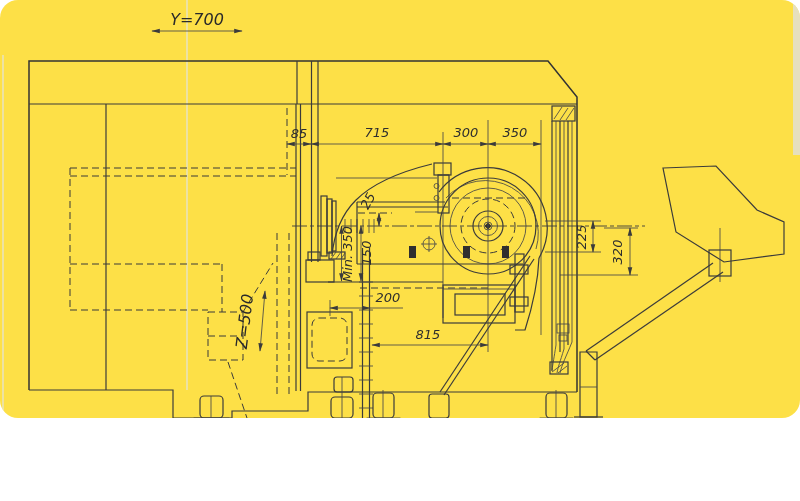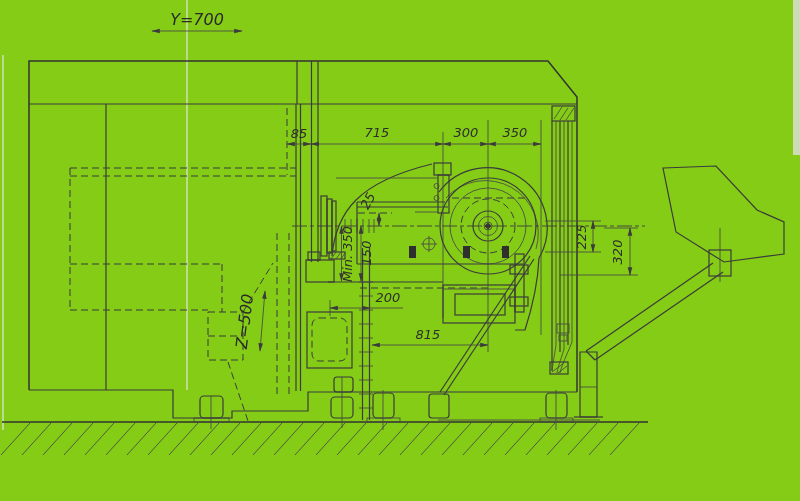--- a/index.html
+++ b/index.html
@@ -1,17 +1,17 @@
 <!DOCTYPE html>
 <html><head>
 <meta charset="utf-8">
 <style>
   html,body{margin:0;padding:0;background:#ffffff;}
-  .page{position:relative;width:800px;height:501px;background:#84cc16;overflow:hidden;
-        font-family:"DejaVu Sans", sans-serif;}
+  .page{position:relative;width:800px;height:418px;background:#fde047;overflow:hidden;
+        font-family:"DejaVu Sans", sans-serif;border-radius:18px;}
   svg{display:block}
   .ink{stroke:#3b3b3b;fill:none;stroke-width:1.2;}
   .thin{stroke:#474747;fill:none;stroke-width:0.85;}
   .thick{stroke:#333333;fill:none;stroke-width:1.5;}
   .dash{stroke:#3b3b3b;fill:none;stroke-width:1;stroke-dasharray:7 4;}
   .cdash{stroke:#3b3b3b;fill:none;stroke-width:0.9;stroke-dasharray:15 3 4 3;}
   .fillink{fill:#2f2f2f;stroke:none;}
   .dim{font-style:italic;font-size:13px;fill:#2e2e2e;text-anchor:middle;}
   .dimbig{font-style:italic;font-size:16px;fill:#2a2a2a;text-anchor:middle;}
   .artifact{stroke:#e3e3df;stroke-width:1.2;}

